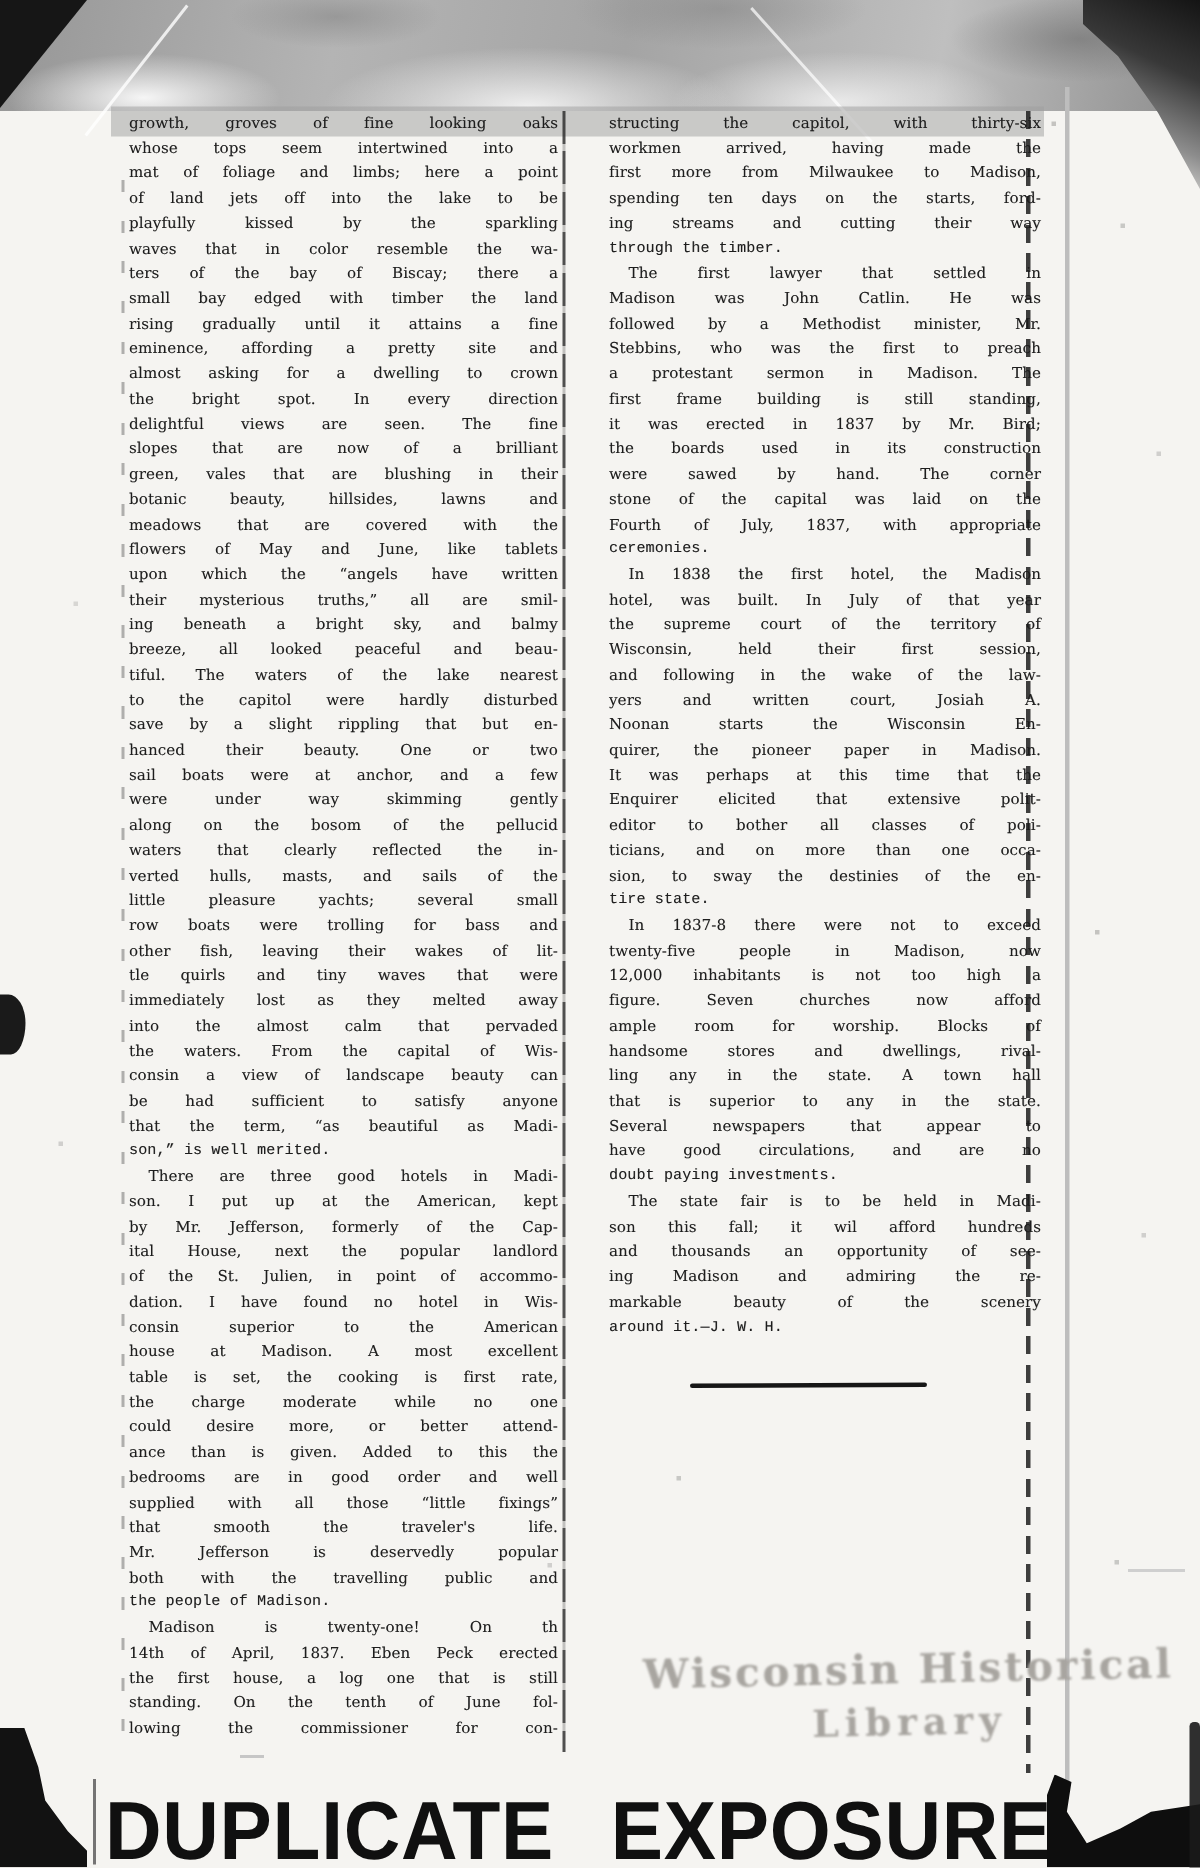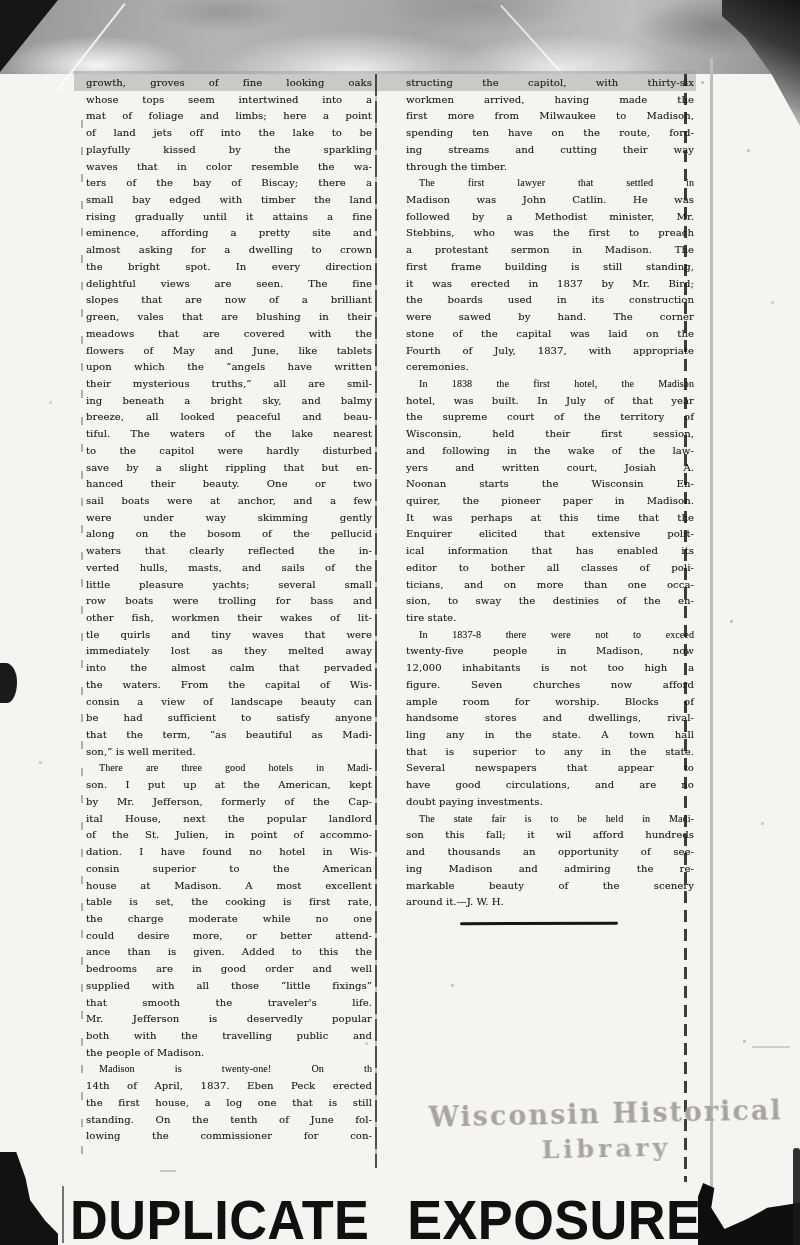--- a/index.html
+++ b/index.html
@@ -54,22 +54,22 @@
       40px 762px 0 1px rgba(0,0,0,.15), 702px 82px 0 1px rgba(0,0,0,.2),
       366px 1043px 0 1px rgba(0,0,0,.15), 452px 985px 0 1px rgba(0,0,0,.18);}
 
   
   .col{position:absolute;top:75px;color:var(--ink,#1d1d1d);
       font-size:10px;line-height:16.72px;letter-spacing:.1px;
       text-shadow:.2px .2px 0 rgba(20,20,20,.35);}
   .col-left{left:86px;width:286px;}
   .col-right{left:406px;width:288px;}
   .ln{height:16.72px;text-align:justify;text-align-last:justify;white-space:normal;}
-  .ln.p{text-indent:13px;font-family:Liberation Serif, serif;}
-  .ln.e{text-align-last:left;}
+  .ln.p{text-indent:13px;}
+  .ln.e{text-align-last:left;font-family:Liberation Mono, monospace;}
   .end-rule{left:460px;top:922px;width:158px;height:3px;background:#161616;
       border-radius:2px;transform:rotate(-.2deg);}
 
   
   .stamp{left:428px;top:1098px;width:356px;text-align:center;color:var(--stamp,#a8a5a0);
       font-family:"DejaVu Serif",serif;font-weight:bold;filter:blur(.7px);
       transform:rotate(-1.2deg);}
   .stamp-l1{font-size:27px;letter-spacing:2px;}
   .stamp-l2{font-size:25px;margin-top:5px;letter-spacing:4px;}
 
@@ -101,38 +101,39 @@
     <div class="ln">waves that in color resemble the wa-</div>
     <div class="ln">ters of the bay of Biscay; there a</div>
     <div class="ln">small bay edged with timber the land</div>
     <div class="ln">rising gradually until it attains a fine</div>
     <div class="ln">eminence, affording a pretty site and</div>
     <div class="ln">almost asking for a dwelling to crown</div>
     <div class="ln">the bright spot. In every direction</div>
     <div class="ln">delightful views are seen. The fine</div>
     <div class="ln">slopes that are now of a brilliant</div>
     <div class="ln">green, vales that are blushing in their</div>
+    <div class="ln">botanic beauty, hillsides, lawns and</div>
     <div class="ln">meadows that are covered with the</div>
     <div class="ln">flowers of May and June, like tablets</div>
     <div class="ln">upon which the “angels have written</div>
     <div class="ln">their mysterious truths,” all are smil-</div>
     <div class="ln">ing beneath a bright sky, and balmy</div>
     <div class="ln">breeze, all looked peaceful and beau-</div>
     <div class="ln">tiful. The waters of the lake nearest</div>
     <div class="ln">to the capitol were hardly disturbed</div>
     <div class="ln">save by a slight rippling that but en-</div>
     <div class="ln">hanced their beauty. One or two</div>
     <div class="ln">sail boats were at anchor, and a few</div>
     <div class="ln">were under way skimming gently</div>
     <div class="ln">along on the bosom of the pellucid</div>
     <div class="ln">waters that clearly reflected the in-</div>
     <div class="ln">verted hulls, masts, and sails of the</div>
     <div class="ln">little pleasure yachts; several small</div>
     <div class="ln">row boats were trolling for bass and</div>
-    <div class="ln">other fish, workmen their wakes of lit-</div>
+    <div class="ln">other fish, leaving their wakes of lit-</div>
     <div class="ln">tle quirls and tiny waves that were</div>
     <div class="ln">immediately lost as they melted away</div>
     <div class="ln">into the almost calm that pervaded</div>
     <div class="ln">the waters. From the capital of Wis-</div>
     <div class="ln">consin a view of landscape beauty can</div>
     <div class="ln">be had sufficient to satisfy anyone</div>
     <div class="ln">that the term, “as beautiful as Madi-</div>
     <div class="ln e">son,” is well merited.</div>
     <div class="ln p">There are three good hotels in Madi-</div>
     <div class="ln">son. I put up at the American, kept</div>
@@ -155,21 +156,21 @@
     <div class="ln p">Madison is twenty-one! On th</div>
     <div class="ln">14th of April, 1837. Eben Peck erected</div>
     <div class="ln">the first house, a log one that is still</div>
     <div class="ln">standing. On the tenth of June fol-</div>
     <div class="ln">lowing the commissioner for con-</div>
   </div>
 <div class="col col-right">
     <div class="ln">structing the capitol, with thirty-six</div>
     <div class="ln">workmen arrived, having made the</div>
     <div class="ln">first more from Milwaukee to Madison,</div>
-    <div class="ln">spending ten have on the route, ford-</div>
+    <div class="ln">spending ten days on the starts, ford-</div>
     <div class="ln">ing streams and cutting their way</div>
     <div class="ln e">through the timber.</div>
     <div class="ln p">The first lawyer that settled in</div>
     <div class="ln">Madison was John Catlin. He was</div>
     <div class="ln">followed by a Methodist minister, Mr.</div>
     <div class="ln">Stebbins, who was the first to preach</div>
     <div class="ln">a protestant sermon in Madison. The</div>
     <div class="ln">first frame building is still standing,</div>
     <div class="ln">it was erected in 1837 by Mr. Bird;</div>
     <div class="ln">the boards used in its construction</div>
@@ -180,21 +181,20 @@
     <div class="ln p">In 1838 the first hotel, the Madison</div>
     <div class="ln">hotel, was built. In July of that year</div>
     <div class="ln">the supreme court of the territory of</div>
     <div class="ln">Wisconsin, held their first session,</div>
     <div class="ln">and following in the wake of the law-</div>
     <div class="ln">yers and written court, Josiah A.</div>
     <div class="ln">Noonan starts the Wisconsin En-</div>
     <div class="ln">quirer, the pioneer paper in Madison.</div>
     <div class="ln">It was perhaps at this time that the</div>
     <div class="ln">Enquirer elicited that extensive polit-</div>
-    <div class="ln">ical information that has enabled its</div>
     <div class="ln">editor to bother all classes of poli-</div>
     <div class="ln">ticians, and on more than one occa-</div>
     <div class="ln">sion, to sway the destinies of the en-</div>
     <div class="ln e">tire state.</div>
     <div class="ln p">In 1837-8 there were not to exceed</div>
     <div class="ln">twenty-five people in Madison, now</div>
     <div class="ln">12,000 inhabitants is not too high a</div>
     <div class="ln">figure. Seven churches now afford</div>
     <div class="ln">ample room for worship. Blocks of</div>
     <div class="ln">handsome stores and dwellings, rival-</div>

